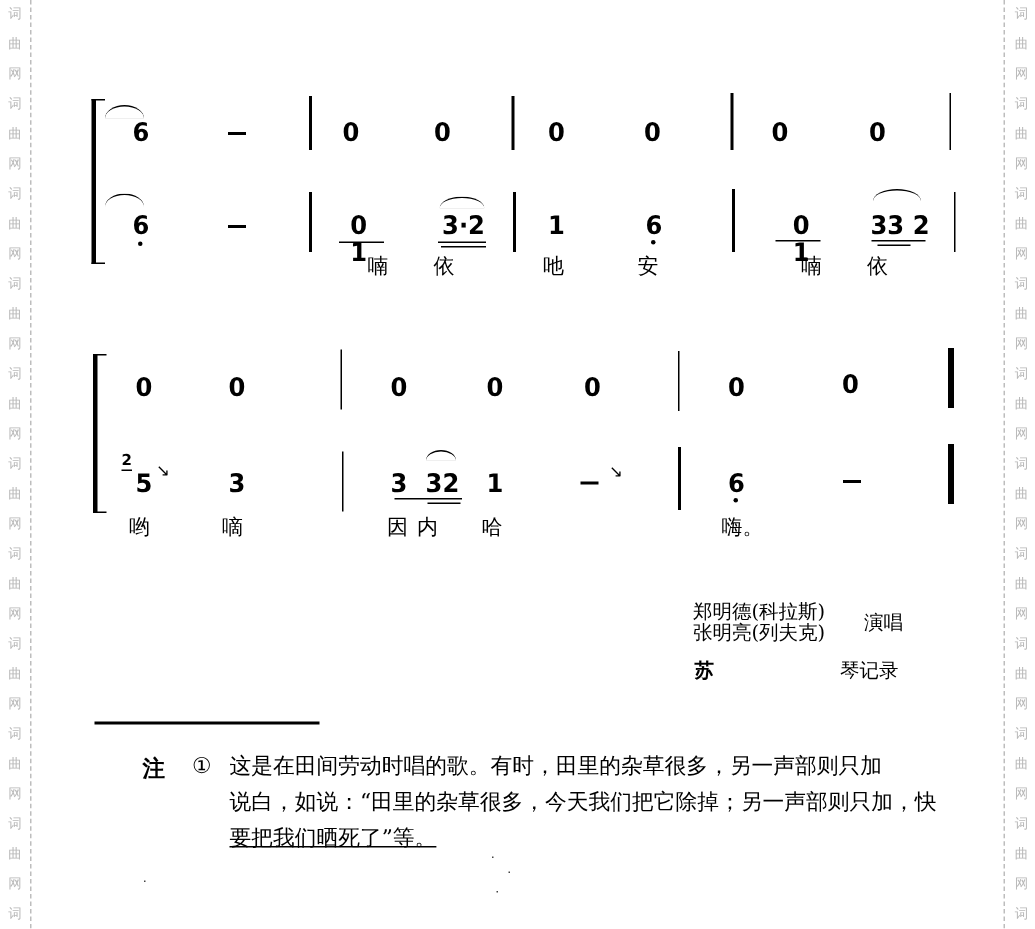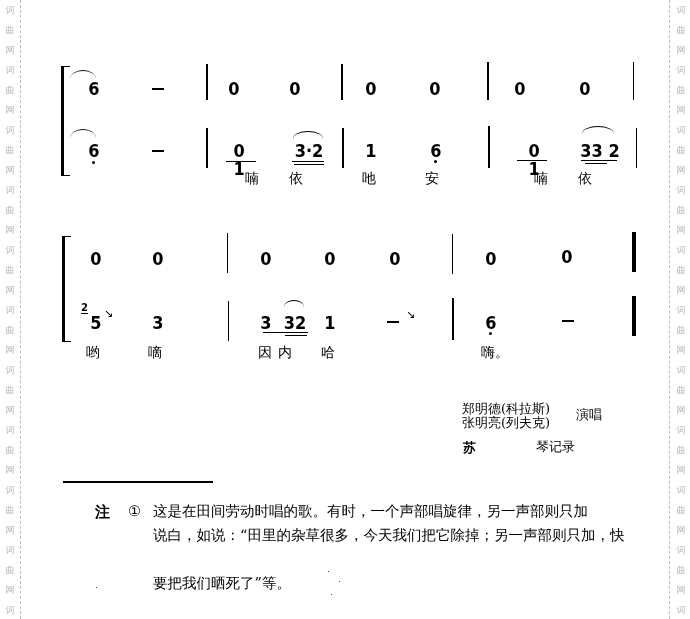--- a/index.html
+++ b/index.html
@@ -214,28 +214,28 @@
   <div class="lyric" style="left:258px; top:344px; letter-spacing:6px;">因内</div>
   <div class="lyric" style="left:321px; top:344px;">哈</div>
   <div class="lyric" style="left:481px; top:344px;">嗨。</div>
 </div>
 
 <div>
   <div class="credit" style="left:462px; top:401px;">郑明德(科拉斯)</div>
   <div class="credit" style="left:462px; top:415px;">张明亮(列夫克)</div>
   <div class="credit" style="left:576px; top:407px;font-family:Liberation Serif, serif;">演唱</div>
   <div class="credit" style="left:463px; top:440px; font-weight:bold;">苏</div>
-  <div class="credit" style="left:536px; top:440px;font-family:Liberation Mono, monospace;">琴记录</div>
+  <div class="credit" style="left:560px; top:440px;">琴记录</div>
 </div>
 
 <div class="footnote-line"></div>
 <div>
   <div class="fn-label" style="left:95px; top:503px;">注</div>
   <div class="fn-text" style="left:128px; top:498px;">①</div>
-  <div class="fn-text" style="left:153px; top:498px;">这是在田间劳动时唱的歌。有时，一个声部唱旋律，另一声部则只加</div>
+  <div class="fn-text" style="left:153px; top:498px;">这是在田间劳动时唱的歌。有时，田里的杂草很多，另一声部则只加</div>
   <div class="fn-text" style="left:153px; top:522px;">说白，如说：“田里的杂草很多，今天我们把它除掉；另一声部则只加，快</div>
-  <div class="fn-text" style="left:153px; top:570px;">要把我们晒死了”等。</div>
+  <div class="fn-text" style="left:153px; top:546px;text-decoration:underline;">要把我们晒死了”等。</div>
 </div>
 
 <div class="speck" style="left:96px; top:587px;"></div>
 <div class="speck" style="left:328px; top:571px;"></div>
 <div class="speck" style="left:339px; top:581px;"></div>
 <div class="speck" style="left:331px; top:594px;"></div>
 
 </body></html>

